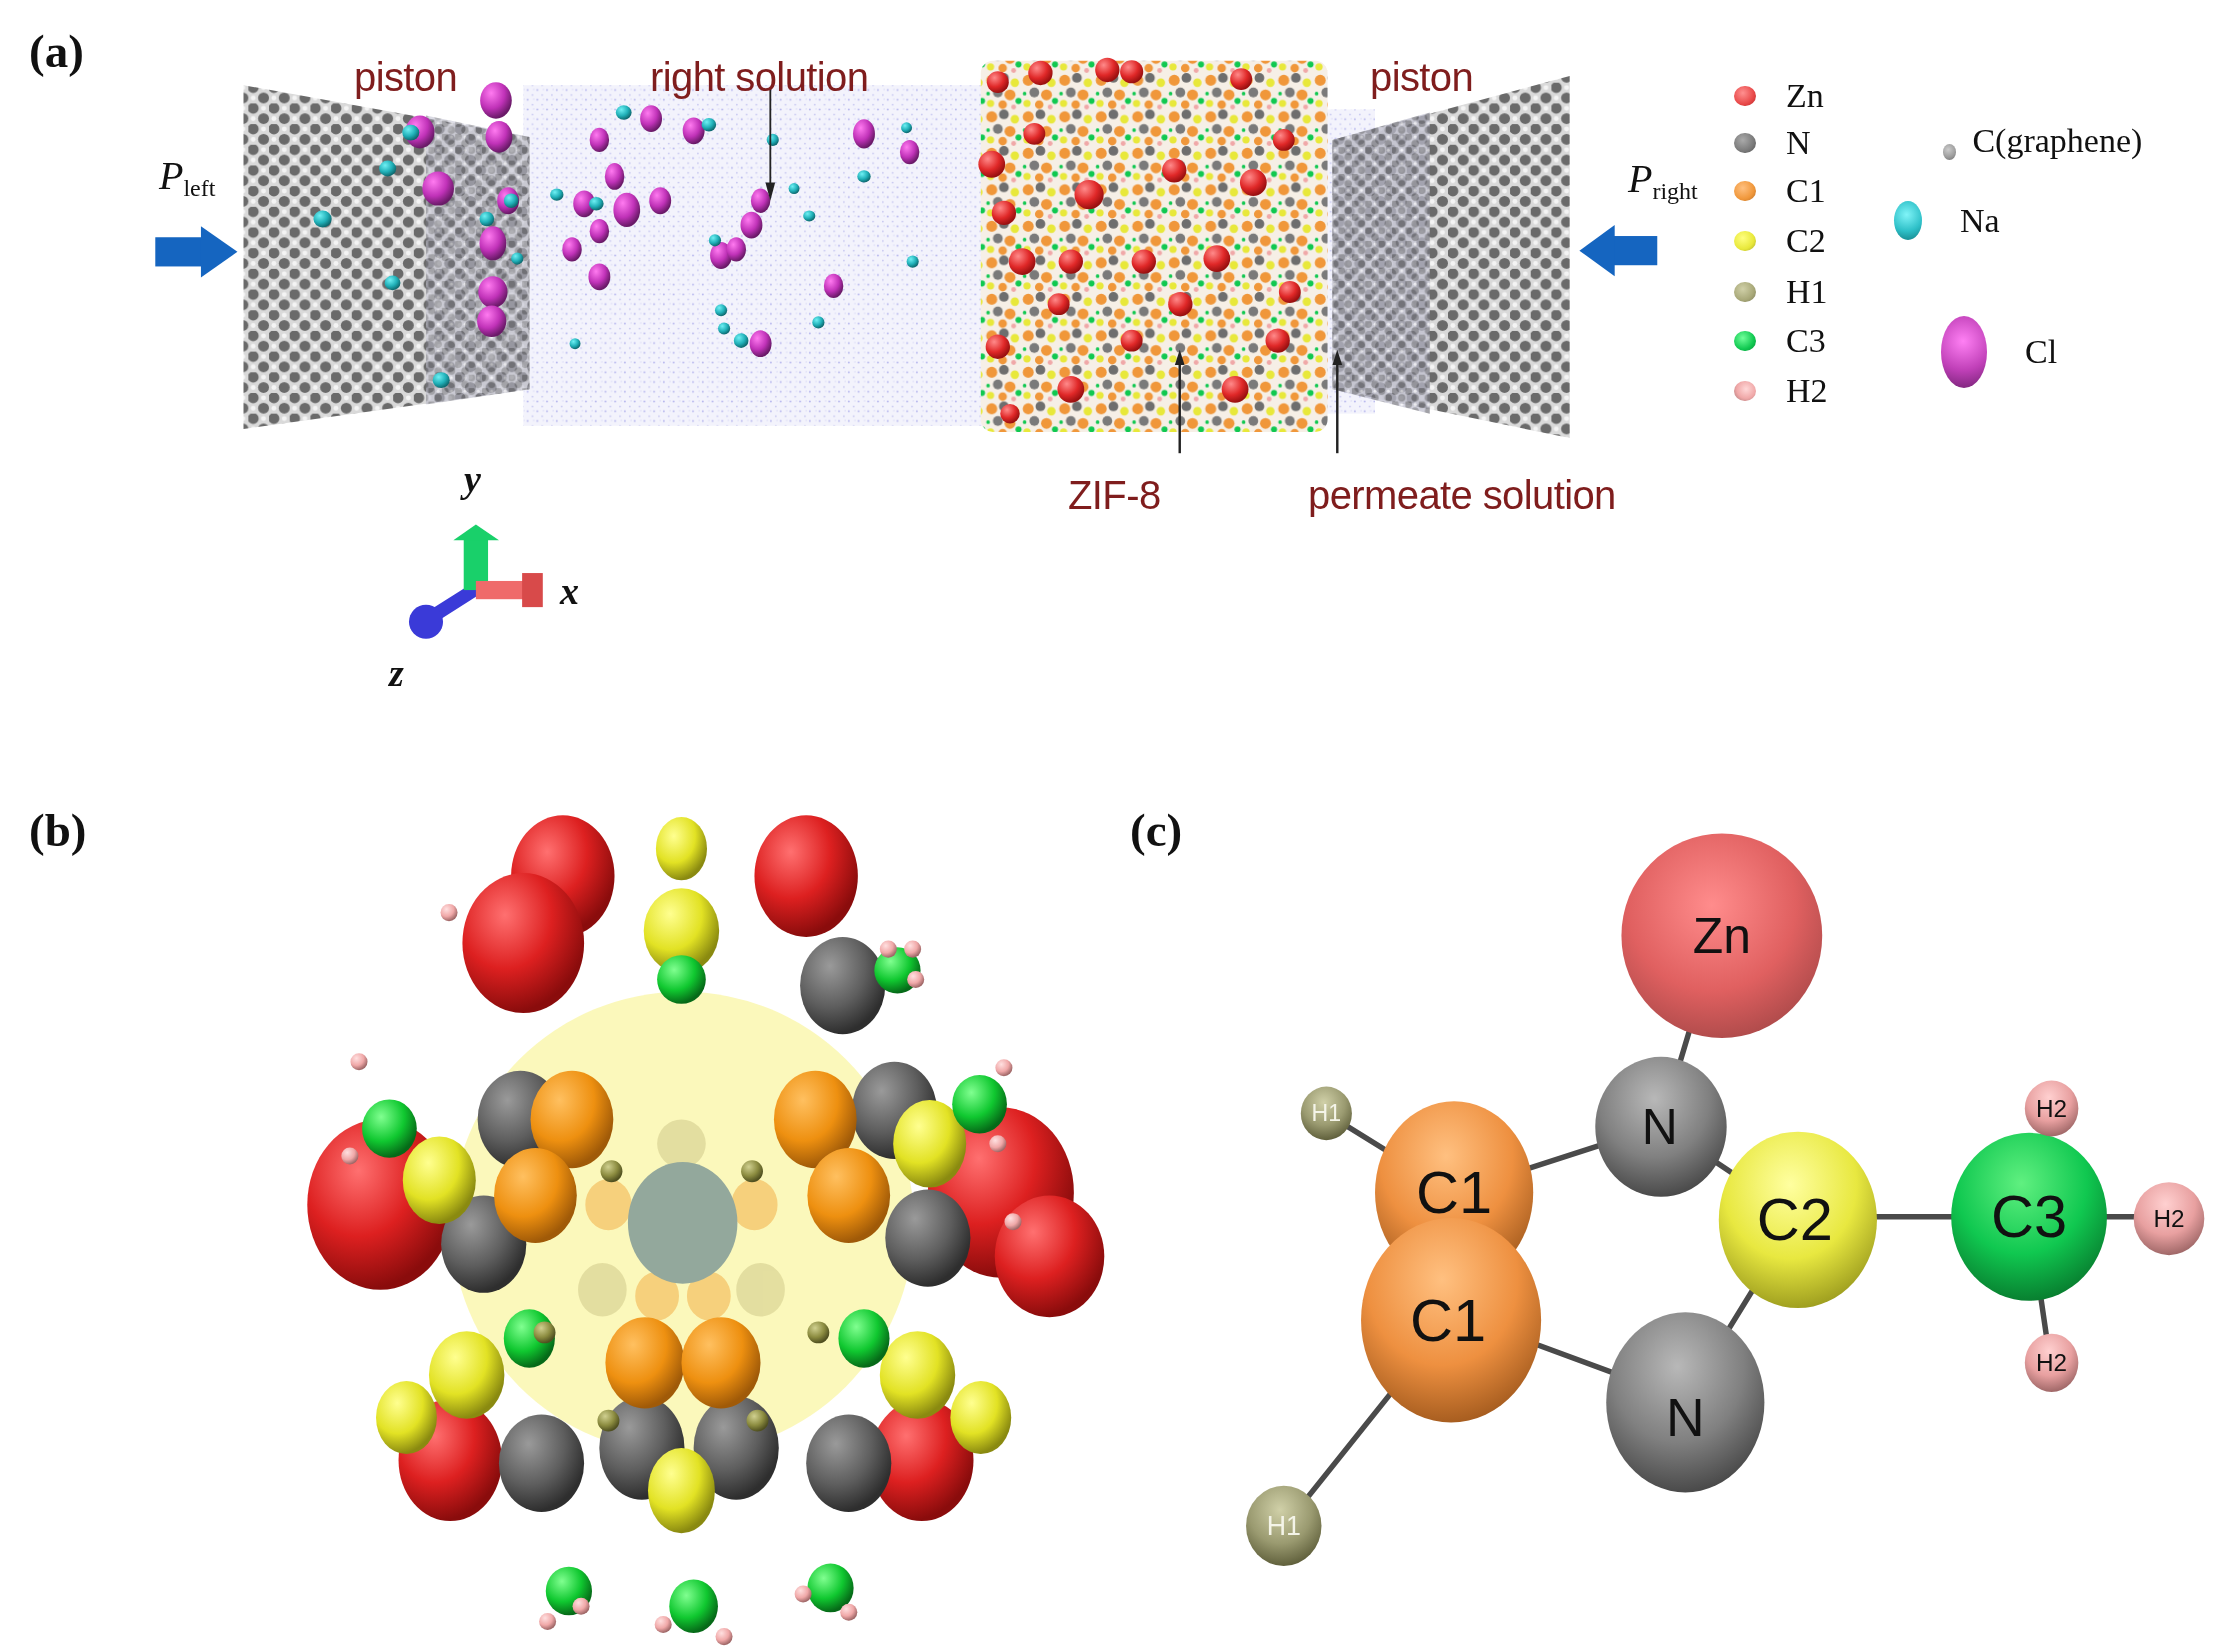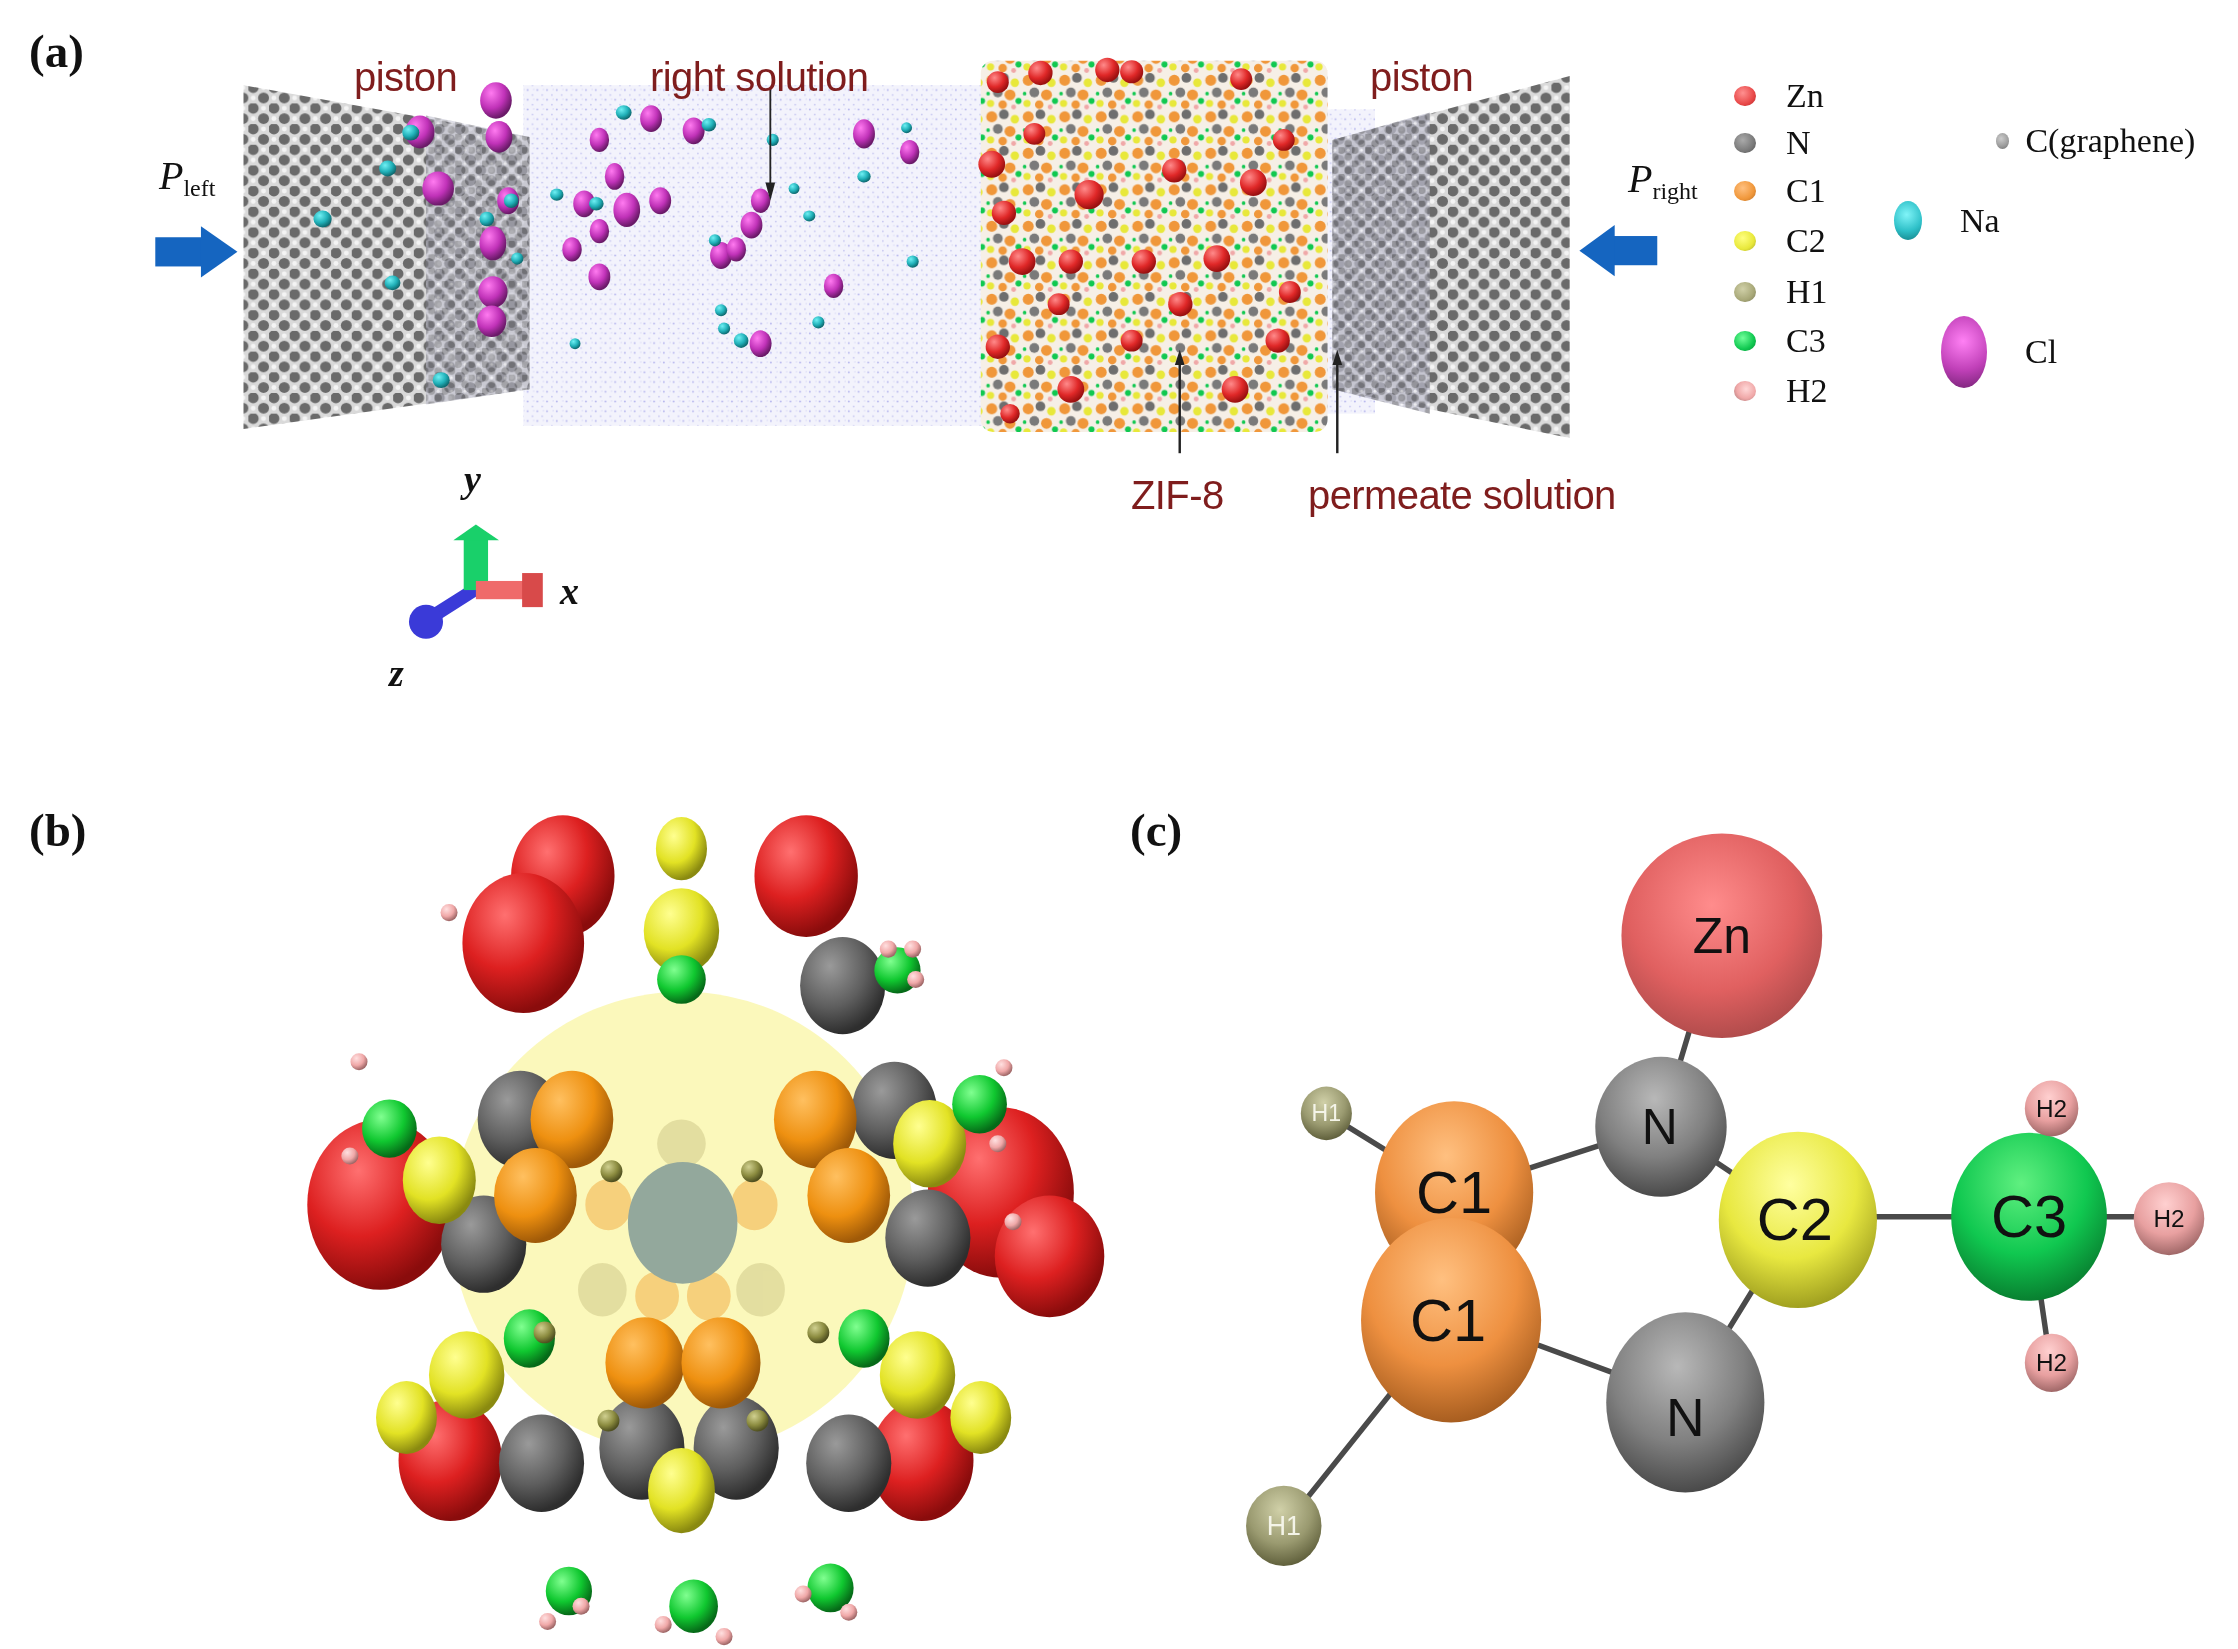--- a/index.html
+++ b/index.html
@@ -193,21 +193,21 @@
     <rect x="762" y="885" width="40" height="85" fill="#19d06a"></rect>
     <polygon points="745,888 820,888 782,862" fill="#19d06a"></polygon>
     <rect x="782" y="955" width="80" height="30" fill="#ef6a6a"></rect>
     <polygon points="858,942 892,942 892,998 858,998" fill="#d84a4a"></polygon>
   </g>
 </svg>
 
 <div class="sans-label" style="left:354px; top:55px;">piston</div>
 <div class="sans-label" style="left:650px; top:55px;">right solution</div>
 <div class="sans-label" style="left:1370px; top:55px;">piston</div>
-<div class="sans-label" style="left:1131px; top:473px;">ZIF-8</div>
+<div class="sans-label" style="left:1068px; top:473px;">ZIF-8</div>
 <div class="sans-label" style="left:1308px; top:473px;">permeate solution</div>
 
 <div class="abs" style="left:159px; top:152px; white-space:nowrap;">
   <span class="serif-label ital" style="position:static; font-size:40px;">P</span><span class="serif-label" style="position:static; font-size:24px; vertical-align:-7.3px;">left</span>
 </div>
 <div class="abs" style="left:1589px; top:155px; white-space:nowrap;margin-left:39px;">
   <span class="serif-label ital" style="position:static; font-size:40px;">P</span><span class="serif-label" style="position:static; font-size:24px; vertical-align:-7.3px;">right</span>
 </div>
 
 <div class="serif-label ital" style="left:464px; top:457px; font-weight:bold; font-size:38px;">y</div>
@@ -239,21 +239,21 @@
     <div class="legend-dot" style="background:radial-gradient(circle at 40% 35%, #70ff9a, #10c850 60%, #088838);"></div>
     <span class="legend-text">C3</span>
   </div>
   <div class="legend-row" style="left:1734px; top:372px;">
     <div class="legend-dot" style="background:radial-gradient(circle at 55% 40%, #ffd8d8, #f0a8a8 55%, #a07070);"></div>
     <span class="legend-text">H2</span>
   </div>
 </div>
 
 <div>
-  <div class="legend-row" style="left:1996px; top:122px;">
+  <div class="legend-row" style="left:1943px; top:122px;align-items:flex-end;">
     <div class="legend-dot" style="width:13.4px; height:16px; margin-right:16px; background:radial-gradient(circle at 40% 35%, #cccccc, #9a9a9a 60%, #6a6a6a);"></div>
     <span class="legend-text">C(graphene)</span>
   </div>
   <div class="legend-row" style="left:1894px; top:201px;">
     <div class="legend-dot" style="width:28px; height:39px; margin-right:38px; background:radial-gradient(circle at 45% 35%, #80f4f8, #2ec0c8 55%, #107a80);"></div>
     <span class="legend-text">Na</span>
   </div>
   <div class="legend-row" style="left:1941px; top:316px;text-align:center;">
     <div class="legend-dot" style="width:46px; height:72px; margin-right:38px; background:radial-gradient(circle at 48% 35%, #ff80f4, #c040b8 55%, #702070);"></div>
     <span class="legend-text">Cl</span>

